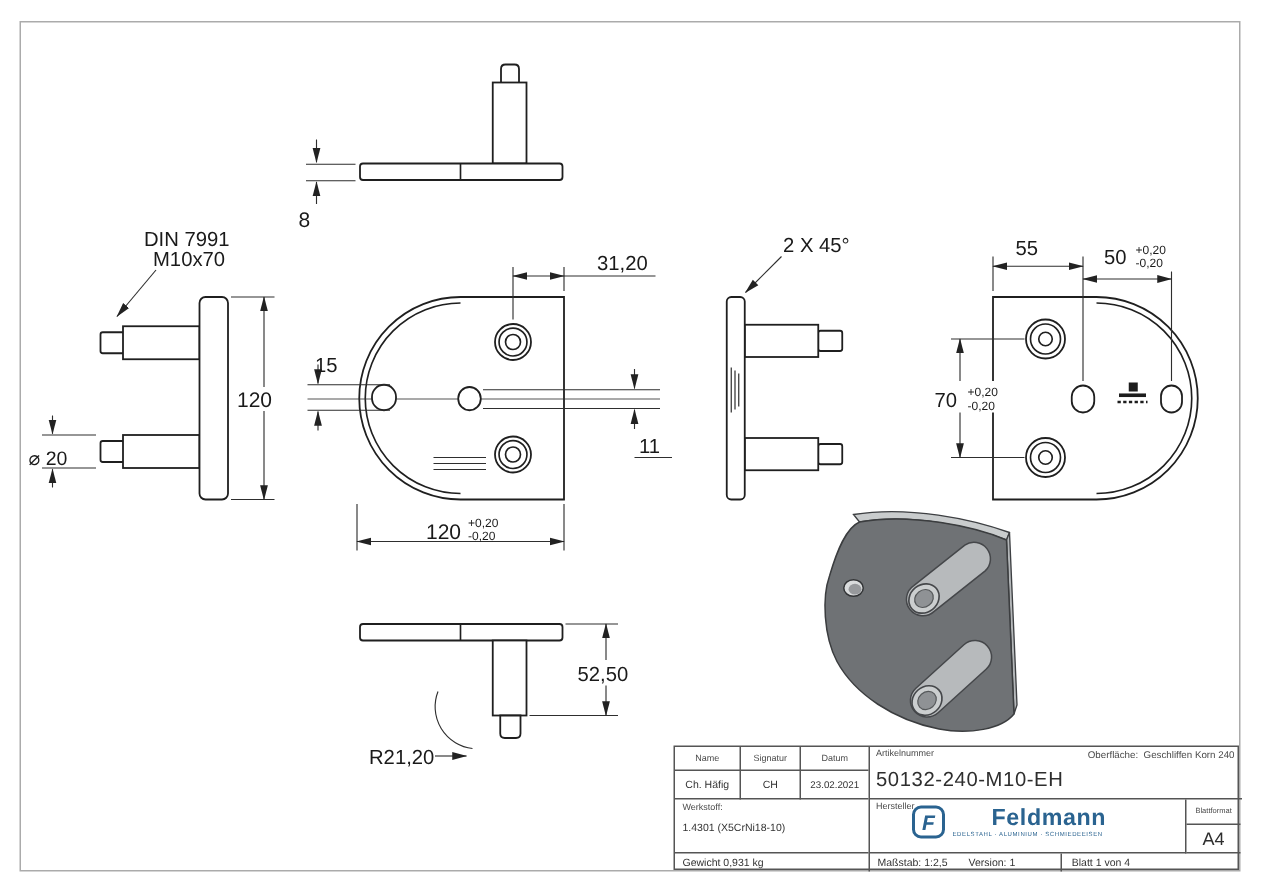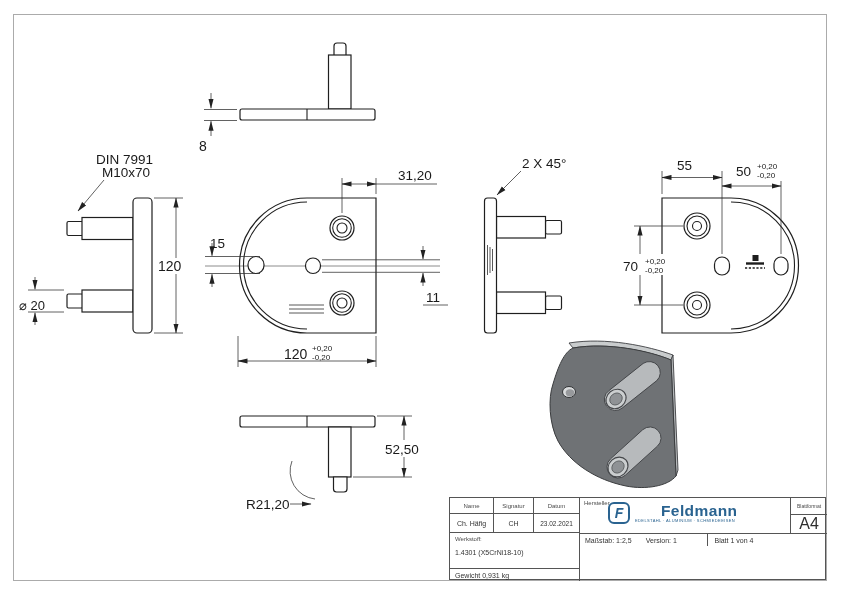--- a/index.html
+++ b/index.html
@@ -219,36 +219,44 @@
           <div class="cell vcell c3 val" style="border-right:none;font-size:6.5px">23.02.2021</div>
         </div>
         <div class="cell" style="width:129px;height:36px;border-right:none;padding:3px 0 0 5px">
           <div class="lab">Werkstoff:</div>
           <div class="val" style="margin-top:7px">1.4301 (X5CrNi18-10)</div>
         </div>
         <div class="cell val" style="width:129px;height:12px;border-right:none;border-bottom:none;display:flex;align-items:center;padding-left:5px">Gewicht 0,931 kg</div>
       </div>
 
       <div style="width:248px;border-left:1px solid #555">
+        <div class="cell" style="width:248px;height:35px;border-right:none;position:relative">
+          <div class="lab" style="position:absolute;left:4px;top:2px">Artikelnummer</div>
+          <div style="position:absolute;right:5px;top:2px;font-size:6.5px;color:#4a4a4a">
+            <span>Oberfläche:</span>&nbsp;
+            <span>Geschliffen Korn 240</span>
+          </div>
+          <div id="artnr" style="position:absolute;left:0;top:11px">50132-240-M10-EH</div>
+        </div>
         <div style="display:flex;height:36px">
           <div class="cell" style="width:212px;height:36px;position:relative">
             <div class="lab" style="position:absolute;left:4px;top:2px">Hersteller</div>
             <div id="logo">
               <div id="logomark">
                 <span>F</span>
               </div>
               <div>
                 <div id="logoname">Feldmann</div>
                 <div id="logotag">EDELSTAHL · ALUMINIUM · SCHMIEDEEISEN</div>
               </div>
             </div>
           </div>
           <div style="width:36px;height:36px;border-bottom:1px solid #555">
             <div style="height:17px;border-bottom:1px solid #555;display:flex;align-items:center;justify-content:center;font-size:5px;color:#4a4a4a">Blattformat</div>
-            <div style="height:18px;display:flex;align-items:center;justify-content:center;font-size:16px;color:#2e2e2e">A4</div>
+            <div style="height:18px;display:flex;align-items:center;justify-content:center;font-size:12px;color:#2e2e2e">A4</div>
           </div>
         </div>
         <div style="display:flex;height:12px">
           <div class="cell" style="width:129px;height:12px;border-bottom:none;display:flex;align-items:center;gap:14px;padding-left:5px">
             <span class="val">Maßstab: 1:2,5</span>
             <span class="val">Version: 1</span>
           </div>
           <div class="cell val" style="width:119px;height:12px;border-right:none;border-bottom:none;display:flex;align-items:center;padding-left:6px">Blatt 1 von 4</div>
         </div>
       </div>

